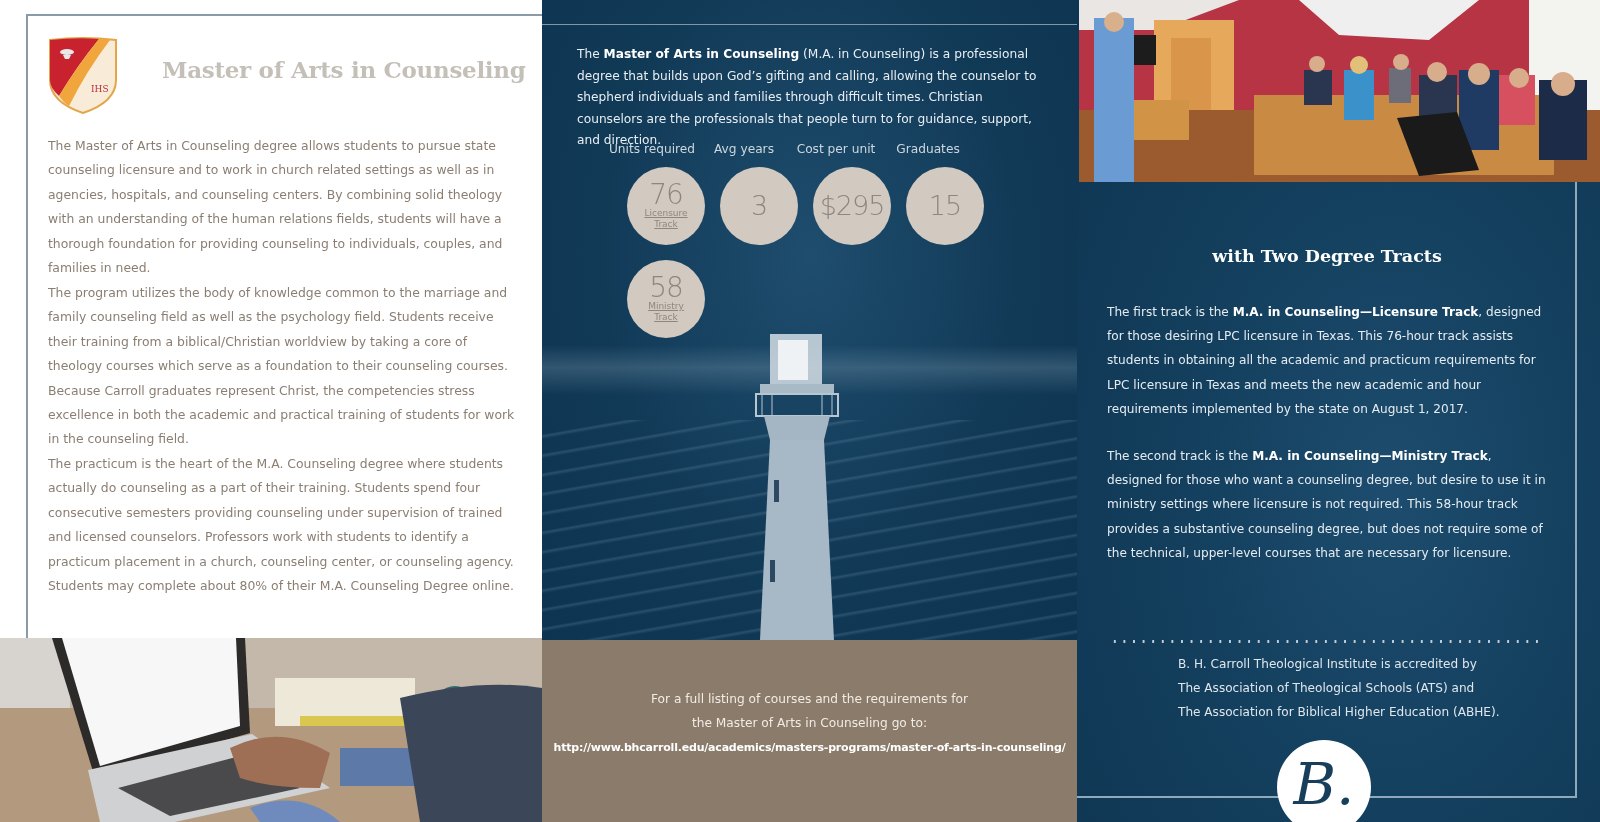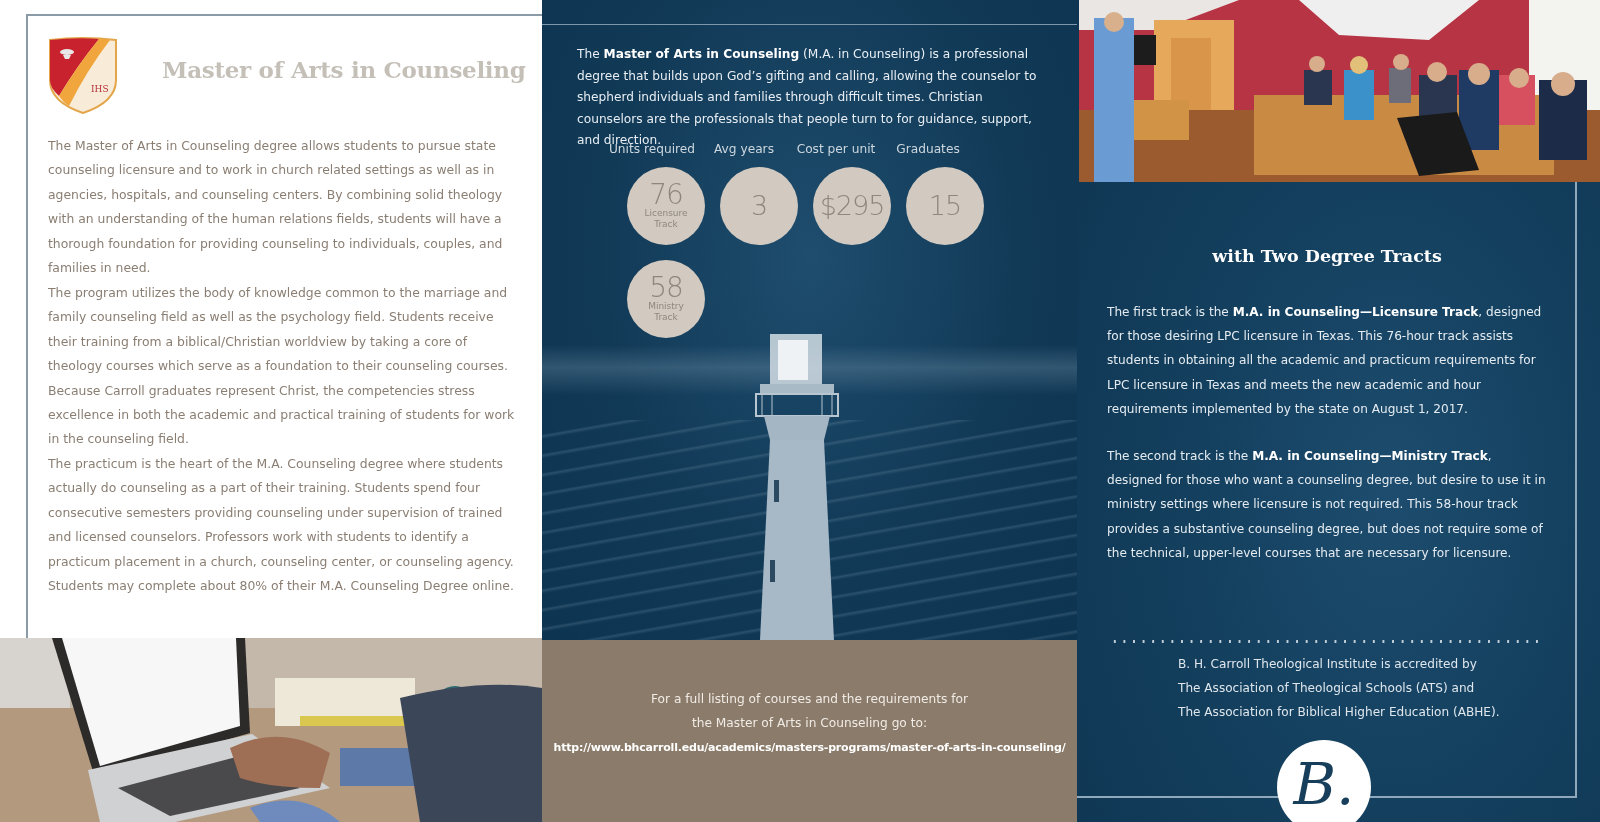--- a/index.html
+++ b/index.html
@@ -29,21 +29,21 @@
     background: repeating-linear-gradient(170deg, rgba(160,190,210,0.0) 0px, rgba(160,190,210,0.0) 14px, rgba(160,190,210,0.18) 16px, rgba(160,190,210,0.0) 19px); }
   .mid-intro { position: absolute; left: 35px; top: 44px; width: 460px; font-family: "DejaVu Sans", sans-serif;
     font-size: 12.2px; line-height: 21.5px; color: #e8eef3; }
   .mid-intro b { color: #ffffff; }
   .stat-label { position: absolute; top: 142px; font-family: "DejaVu Sans", sans-serif; font-size: 12.2px;
     color: #cdd7df; text-align: center; width: 100px; }
   .bubble { position: absolute; width: 78px; height: 78px; border-radius: 50%; background: #d2cac0;
     display: flex; flex-direction: column; align-items: center; justify-content: center; color: #8e8780; }
   .bubble .num { font-family: "DejaVu Sans", sans-serif; font-weight: 200; font-size: 28px; line-height: 26px; letter-spacing: -1px; }
   .bubble .num.big { font-size: 27px; }
-  .bubble .sub { font-family: "DejaVu Sans", sans-serif; font-size: 9px; line-height: 11px; text-align: center; }
+  .bubble .sub { font-family: "DejaVu Sans", sans-serif; font-size: 9px; line-height: 11px; text-align: center; text-decoration: underline; }
 
   
   #lighthouse { position: absolute; left: 200px; top: 330px; width: 110px; height: 310px; }
 
   
   #photo-laptop { left: 0; top: 638px; width: 542px; height: 184px;
     background: linear-gradient(90deg, #b8b0a6 0%, #cfc6bb 40%, #e7e2dc 70%, #d9d3cc 100%); }
 
   
   #cta { left: 542px; top: 640px; width: 615px; height: 182px; background: #8b7b6a; }

